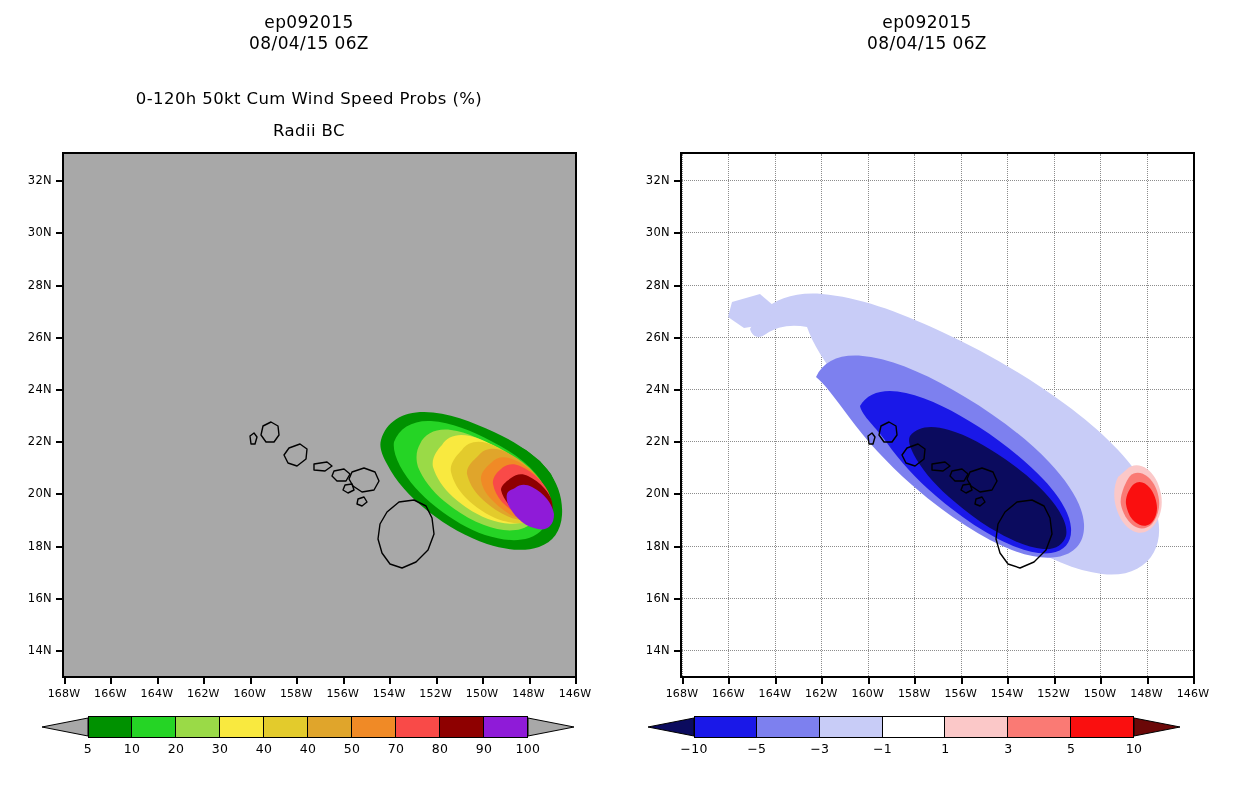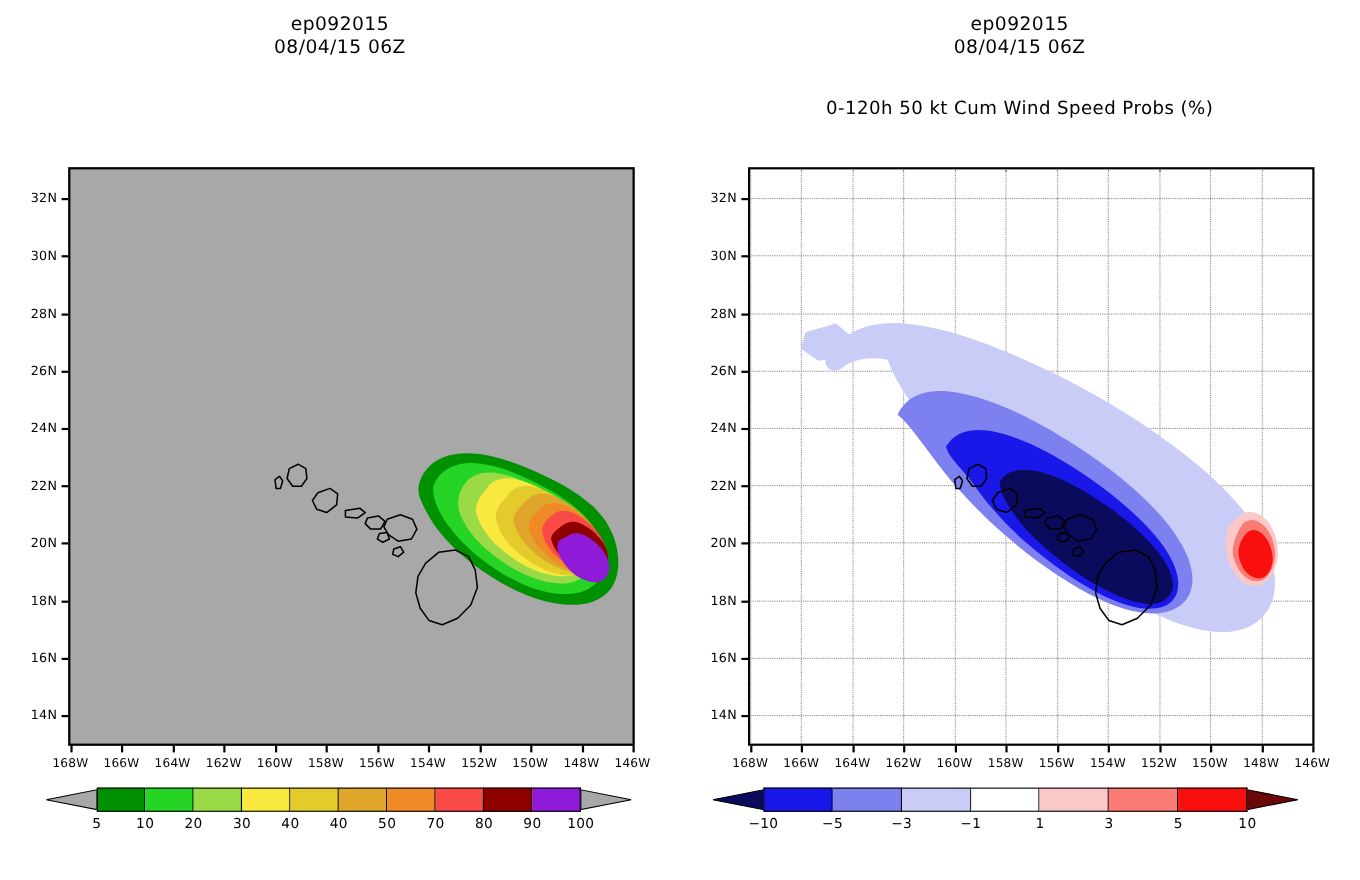--- a/index.html
+++ b/index.html
@@ -50,20 +50,22 @@
 
   .isles{position:absolute;left:0;top:0;}
 </style>
 </head>
 <body>
 
 <div class="panel panel-left map-left">
 
   <div class="titles title-storm">ep092015</div>
   <div class="titles title-date">08/04/15 06Z</div>
+  <div class="titles title-main">0-120h 50kt Cum Wind Speed Probs (%)</div>
+  <div class="titles title-sub">Radii BC</div>
 
   <div class="map-frame">
     <svg width="511" height="522" viewBox="0 0 511 522">
 
       <g>
         <path d="M372,55 L399,38 L432,34 L463,44 L489,66 L503,98 L506,140 L499,176 L486,200 L470,214 L452,216 L430,207 L404,184 L381,150 L368,112 L366,80 Z" transform="translate(0,0)" fill="none"></path>
 
         <path d="M362,309 L376,294 L396,285 L420,283 L444,287 L462,296 L476,307 L487,320 L494,336 L497,353 L496,368 L490,380 L480,388 L468,392 L452,392 L434,388 L414,380 L396,369 L380,356 L368,340 L361,325 Z" fill="#009100"></path>
         <path d="M363,306 L352,312 L340,311 L329,304 L322,294 L320,283 L325,274 L336,270 L350,273 L361,282 L367,294 Z" fill="#009100"></path>
 
@@ -208,21 +210,20 @@
         <div class="cbar-tick" style="left: 484px;">90</div>
         <div class="cbar-tick" style="left: 528px;">100</div>
       </div>
   </div>
 </div>
 
 <div class="panel panel-right map-right">
 
   <div class="titles title-storm">ep092015</div>
   <div class="titles title-date">08/04/15 06Z</div>
-  <div class="titles title-main">0-120h 50 kt Cum Wind Speed Probs (%)</div>
 
   <div class="map-frame">
     <div id="grid-right" style="position: absolute; left: 0px; top: 0px; width: 511px; height: 522px;">
         <div class="grid-line grid-v" style="left: 0px;"></div>
         <div class="grid-line grid-v" style="left: 46.4545px;"></div>
         <div class="grid-line grid-v" style="left: 92.9091px;"></div>
         <div class="grid-line grid-v" style="left: 139.364px;"></div>
         <div class="grid-line grid-v" style="left: 185.818px;"></div>
         <div class="grid-line grid-v" style="left: 232.273px;"></div>
         <div class="grid-line grid-v" style="left: 278.727px;"></div>

